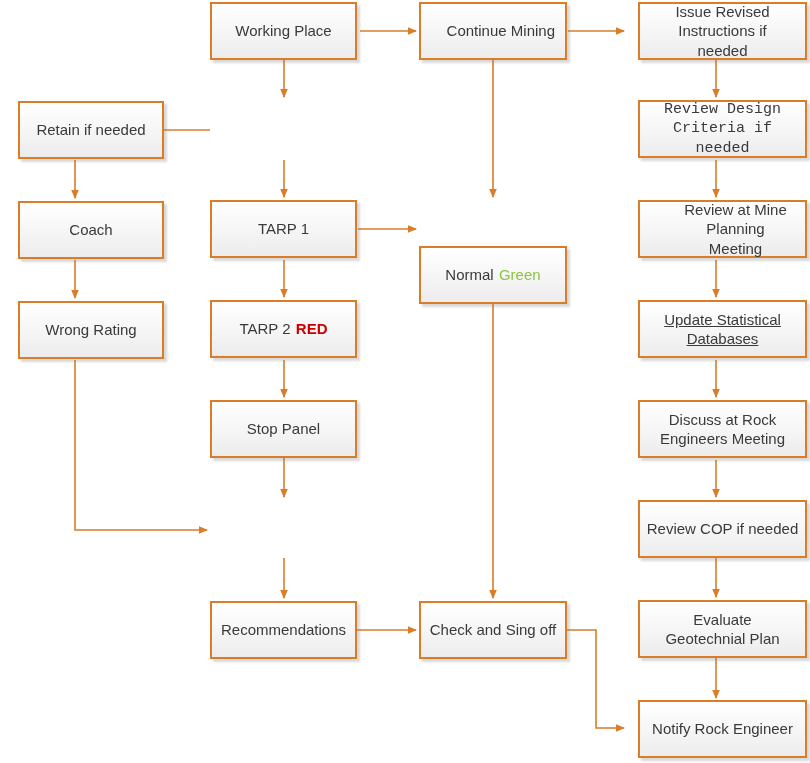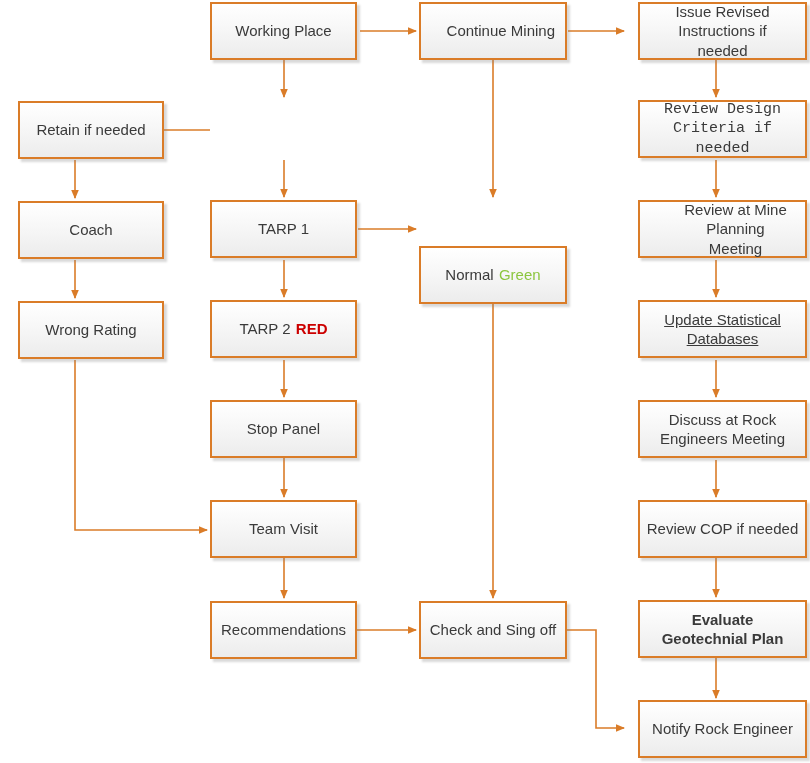--- a/index.html
+++ b/index.html
@@ -74,23 +74,20 @@
     </div>
   <div class="node c2" style="top:200px;align-items:center;">
       <span>TARP 1</span>
     </div>
   <div class="node c2" style="top:300px;">
       <span style="white-space:nowrap;"><span>TARP 2</span><span class="hl-red">RED</span></span>
     </div>
   <div class="node c2" style="top:400px;">
       <span>Stop Panel</span>
     </div>
-  <div class="node c2" style="top:500px;">
-      <span>Team Visit</span>
-    </div>
   <div class="node c2 nowrap" style="top:601px;">
       <span>Recommendations</span>
     </div>
 
   <div class="node c1" style="top:101px;">
       <span>Retain if needed</span>
     </div>
   <div class="node c1" style="top:201px;">
       <span>Coach</span>
     </div>
@@ -119,20 +116,20 @@
     </div>
   <div class="node c4" style="top:300px;text-decoration:underline;">
       <span>Update Statistical Databases</span>
     </div>
   <div class="node c4" style="top:400px;text-align:center;">
       <span>Discuss at Rock Engineers Meeting</span>
     </div>
   <div class="node c4 nowrap" style="top:500px;">
       <span>Review COP if needed</span>
     </div>
-  <div class="node c4" style="top:600px;font-weight:bold;">
+  <div class="node c4" style="top:600px;">
       <span>Evaluate Geotechnial Plan</span>
     </div>
   <div class="node c4 nowrap" style="top:700px;">
       <span>Notify Rock Engineer</span>
     </div>
 
 </div>
 
 </body></html>

